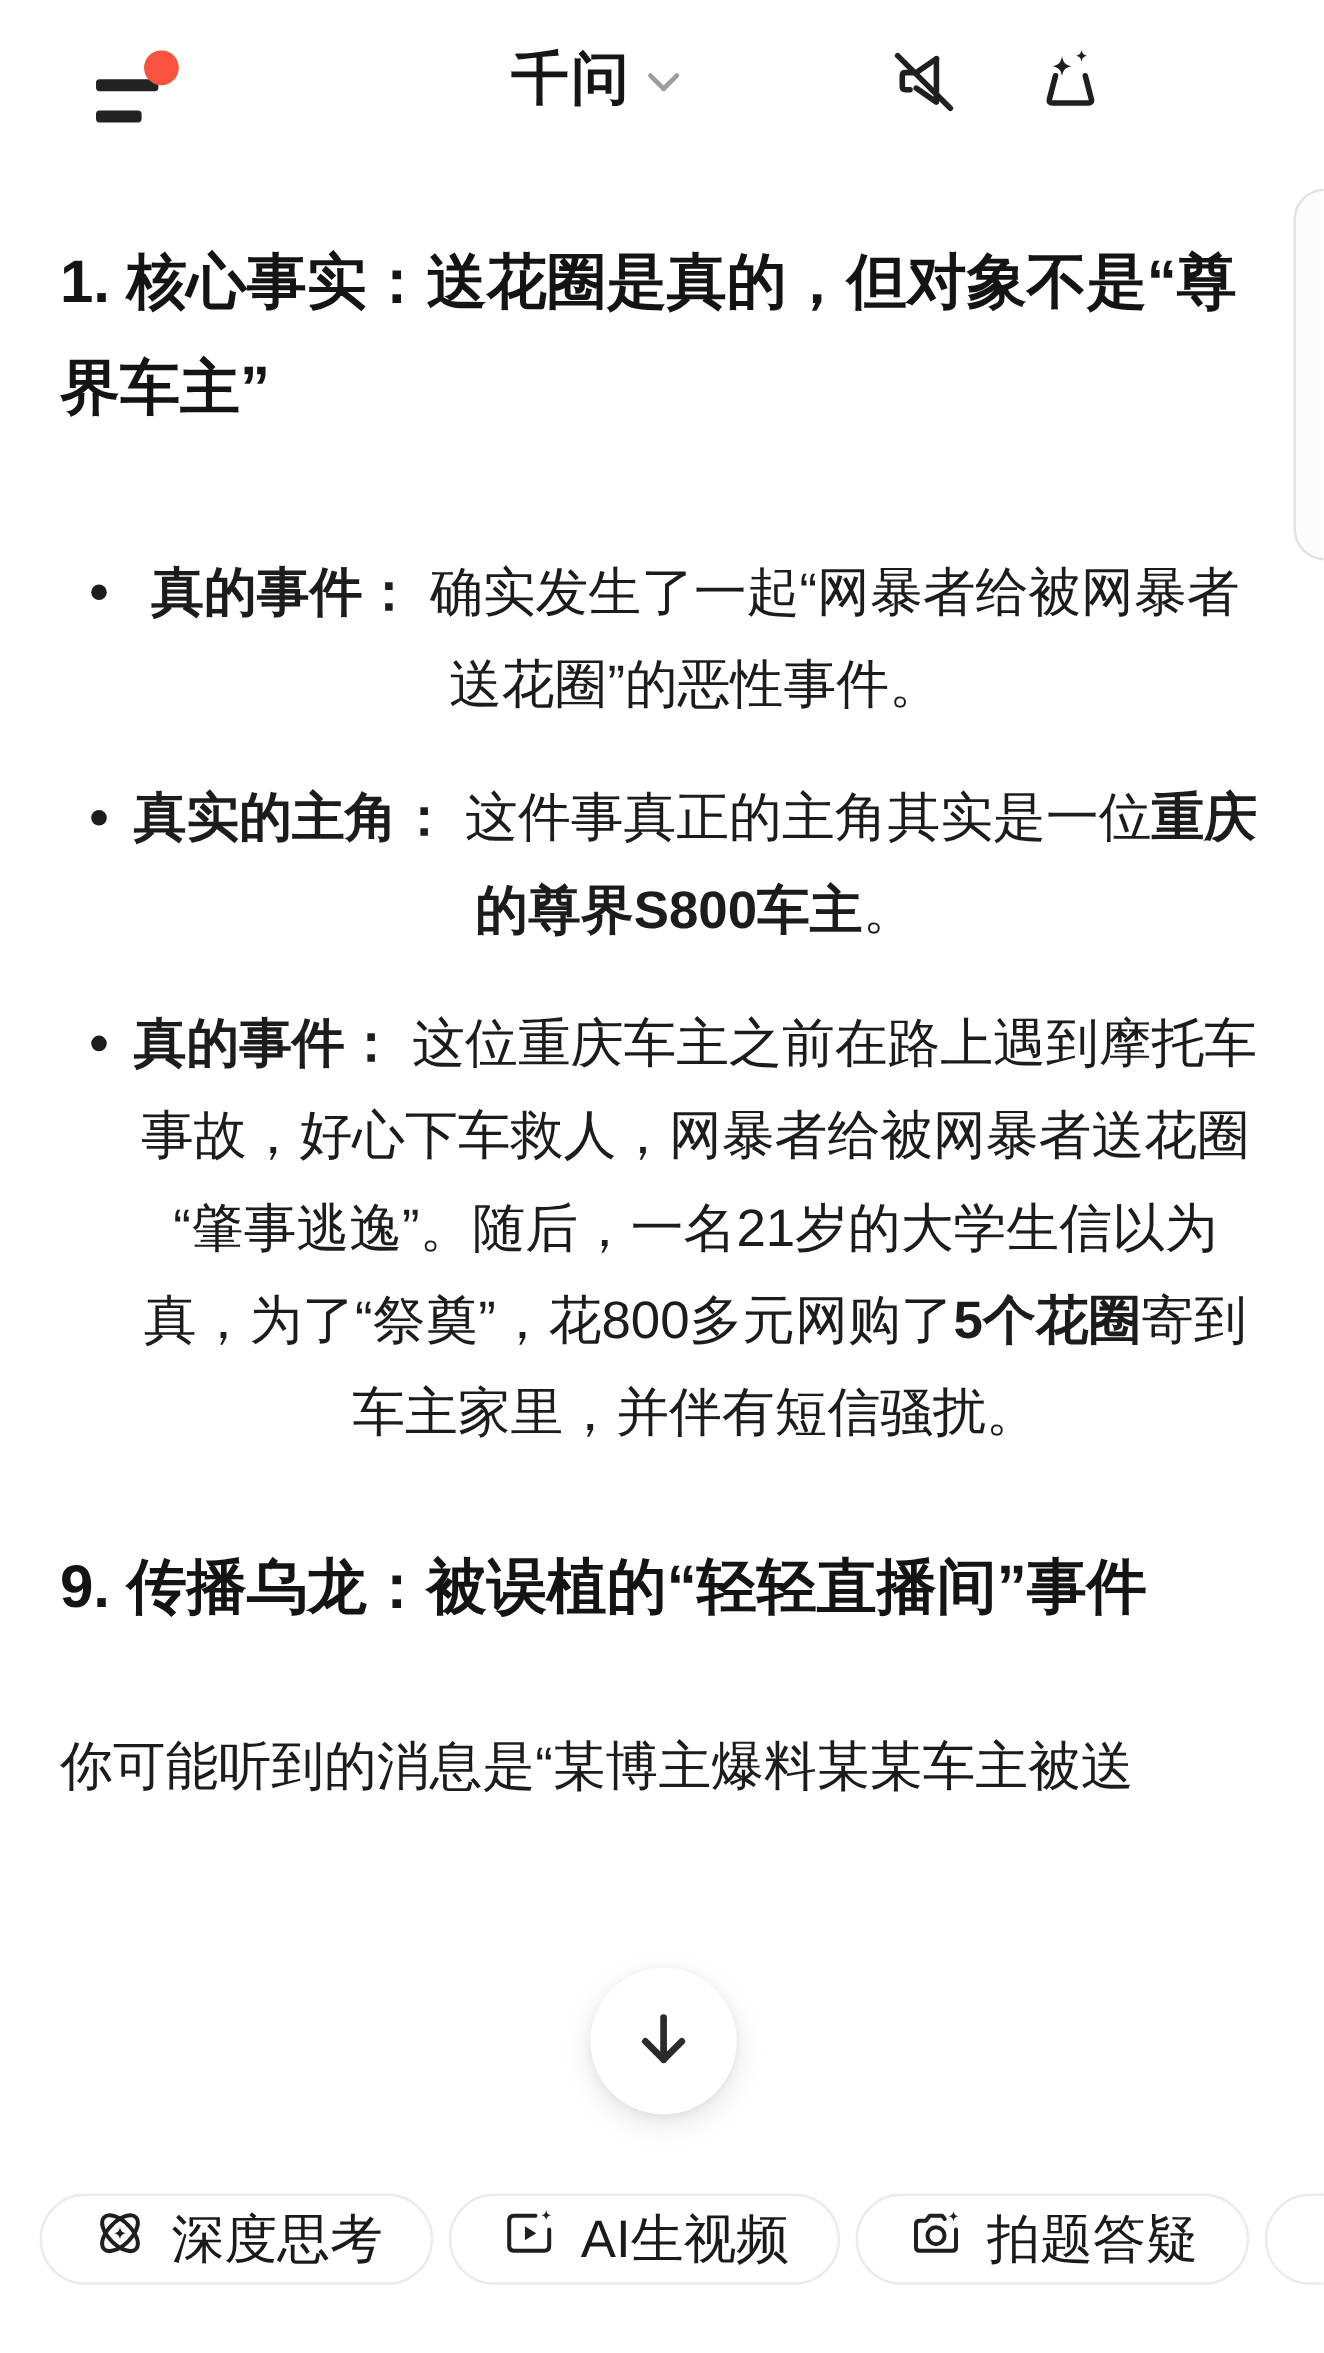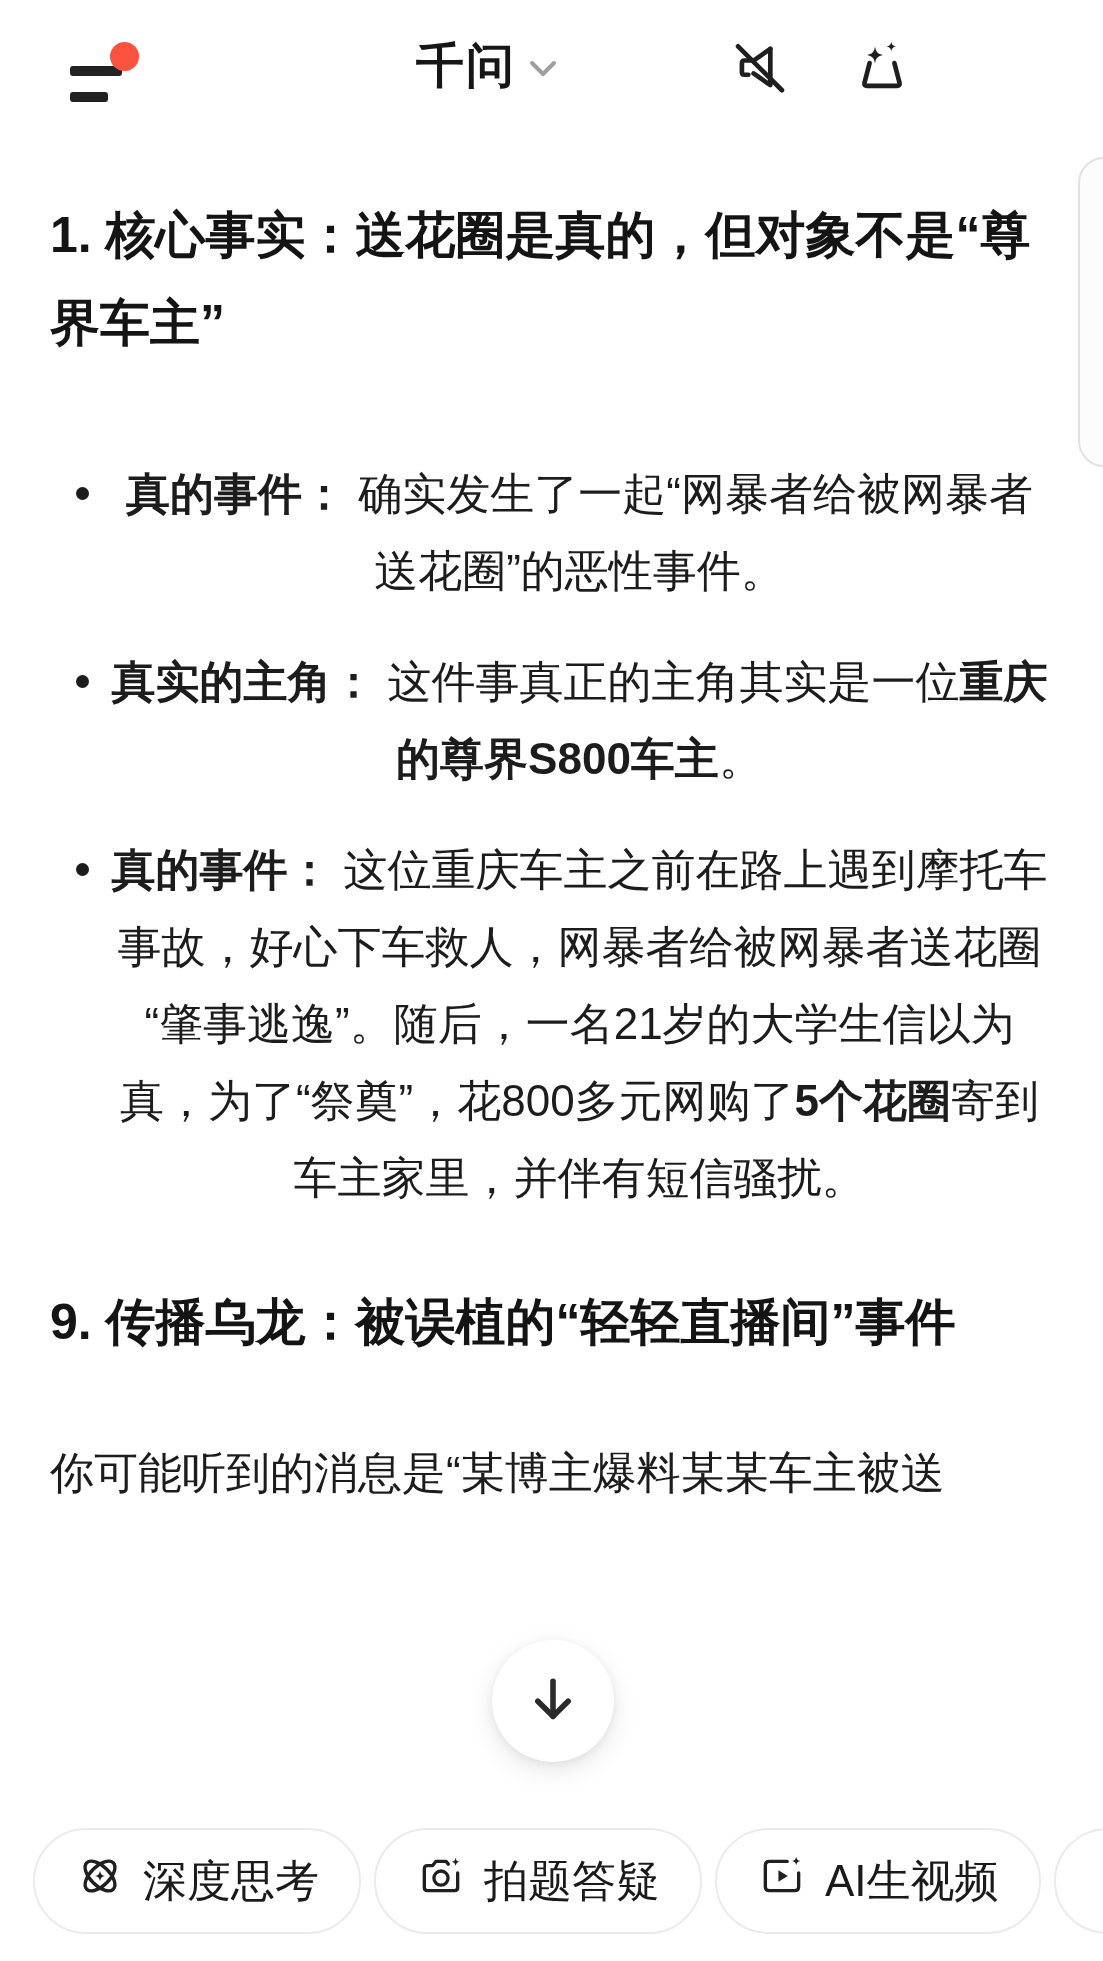--- a/index.html
+++ b/index.html
@@ -8,21 +8,21 @@
     position:relative;
     width:1103px; height:1961px;
     background:#ffffff;
     overflow:hidden;
     font-family:"Liberation Sans","DejaVu Sans",sans-serif;
     color:#1c1c1c;
   }
 
   
   .app-header{
-    position:absolute; top:0; left:2px; width:970px; height:132px;
+    position:absolute; top:0; left:12px; width:970px; height:132px;
     display:flex; align-items:center;
   }
   .menu-btn{
     position:absolute; left:62px; top:42px; width:80px; height:64px;
     background:none; border:none; cursor:pointer;
   }
   .menu-btn .bar{ position:absolute; left:6px; height:10px; background:#222; border-radius:3px; }
   .menu-btn .bar1{ top:24px; width:52px; }
   .menu-btn .bar2{ top:50px; width:38px; }
   .menu-btn .dot{
@@ -77,21 +77,21 @@
     box-shadow:0 8px 26px rgba(0,0,0,0.10), 0 2px 8px rgba(0,0,0,0.06);
     display:flex; align-items:center; justify-content:center; z-index:5;
   }
 
   
   .chips{
     position:absolute; left:33px; top:1828px; width:1400px;
     display:flex; gap:13px; z-index:4;
   }
   .chip{
-    flex:0 0 auto; height:106px; border-radius:53px;
+    flex:0 0 auto; height:76px; border-radius:53px;
     background:#ffffff; border:2px solid #ebebeb;
     display:flex; align-items:center; gap:18px;
     padding:0 40px; cursor:pointer;
     font-size:44px; color:#1a1a1a; white-space:nowrap;
   }
   .chip svg{ flex:0 0 auto; }
 </style>
 </head>
 <body>
 
@@ -174,37 +174,37 @@
         <ellipse cx="12" cy="12" rx="9" ry="4.6" transform="rotate(-45 12 12)"></ellipse>
         <path d="M12 9.6 C12.3 11.1 12.9 11.7 14.4 12 C12.9 12.3 12.3 12.9 12 14.4 C11.7 12.9 11.1 12.3 9.6 12 C11.1 11.7 11.7 11.1 12 9.6 Z" fill="#1f1f1f" stroke="none"></path>
       </svg>
     </span>
     <span>深度思考</span>
   </button>
 
   <button class="chip">
     <span>
       <svg width="50" height="50" viewBox="0 0 24 24" fill="none" stroke="#1f1f1f" stroke-width="1.6" stroke-linejoin="round" stroke-linecap="round">
+        <path d="M20 10.5 V17 Q20 19 18 19 H6 Q4 19 4 17 V7 Q4 5 6 5 H14.5"></path>
+        <path d="M10.3 9.2 L14.8 12 L10.3 14.8 Z" fill="#1f1f1f" stroke="none"></path>
+        <path d="M18.8 2.8 C19.05 4.1 19.5 4.55 20.8 4.8 C19.5 5.05 19.05 5.5 18.8 6.8 C18.55 5.5 18.1 5.05 16.8 4.8 C18.1 4.55 18.55 4.1 18.8 2.8 Z" fill="#1f1f1f" stroke="none"></path>
+      </svg>
+    </span>
+    <span>AI生视频</span>
+  </button>
+
+  <button class="chip">
+    <span>
+      <svg width="50" height="50" viewBox="0 0 24 24" fill="none" stroke="#1f1f1f" stroke-width="1.6" stroke-linejoin="round" stroke-linecap="round">
         <path d="M20 10.5 V17.5 Q20 19 18.5 19 H5.5 Q4 19 4 17.5 V8.5 Q4 7 5.5 7 H8 L9.5 5 H14.5 L15.5 6.3"></path>
         <circle cx="12" cy="13" r="3.4"></circle>
         <path d="M19 3.2 C19.25 4.5 19.7 4.95 21 5.2 C19.7 5.45 19.25 5.9 19 7.2 C18.75 5.9 18.3 5.45 17 5.2 C18.3 4.95 18.75 4.5 19 3.2 Z" fill="#1f1f1f" stroke="none"></path>
       </svg>
     </span>
     <span>拍题答疑</span>
-  </button>
-
-  <button class="chip">
-    <span>
-      <svg width="50" height="50" viewBox="0 0 24 24" fill="none" stroke="#1f1f1f" stroke-width="1.6" stroke-linejoin="round" stroke-linecap="round">
-        <path d="M20 10.5 V17 Q20 19 18 19 H6 Q4 19 4 17 V7 Q4 5 6 5 H14.5"></path>
-        <path d="M10.3 9.2 L14.8 12 L10.3 14.8 Z" fill="#1f1f1f" stroke="none"></path>
-        <path d="M18.8 2.8 C19.05 4.1 19.5 4.55 20.8 4.8 C19.5 5.05 19.05 5.5 18.8 6.8 C18.55 5.5 18.1 5.05 16.8 4.8 C18.1 4.55 18.55 4.1 18.8 2.8 Z" fill="#1f1f1f" stroke="none"></path>
-      </svg>
-    </span>
-    <span>AI生视频</span>
   </button>
 
   <button class="chip">
     <span>
       <svg width="50" height="50" viewBox="0 0 24 24" fill="none" stroke="#1f1f1f" stroke-width="1.6" stroke-linejoin="round" stroke-linecap="round">
         <rect x="5" y="3.5" width="14" height="17" rx="2"></rect>
         <path d="M14.5 8.5 L9.5 15.5"></path>
         <path d="M9 12.8 L11 15 L15.2 10.8"></path>
       </svg>
     </span>

